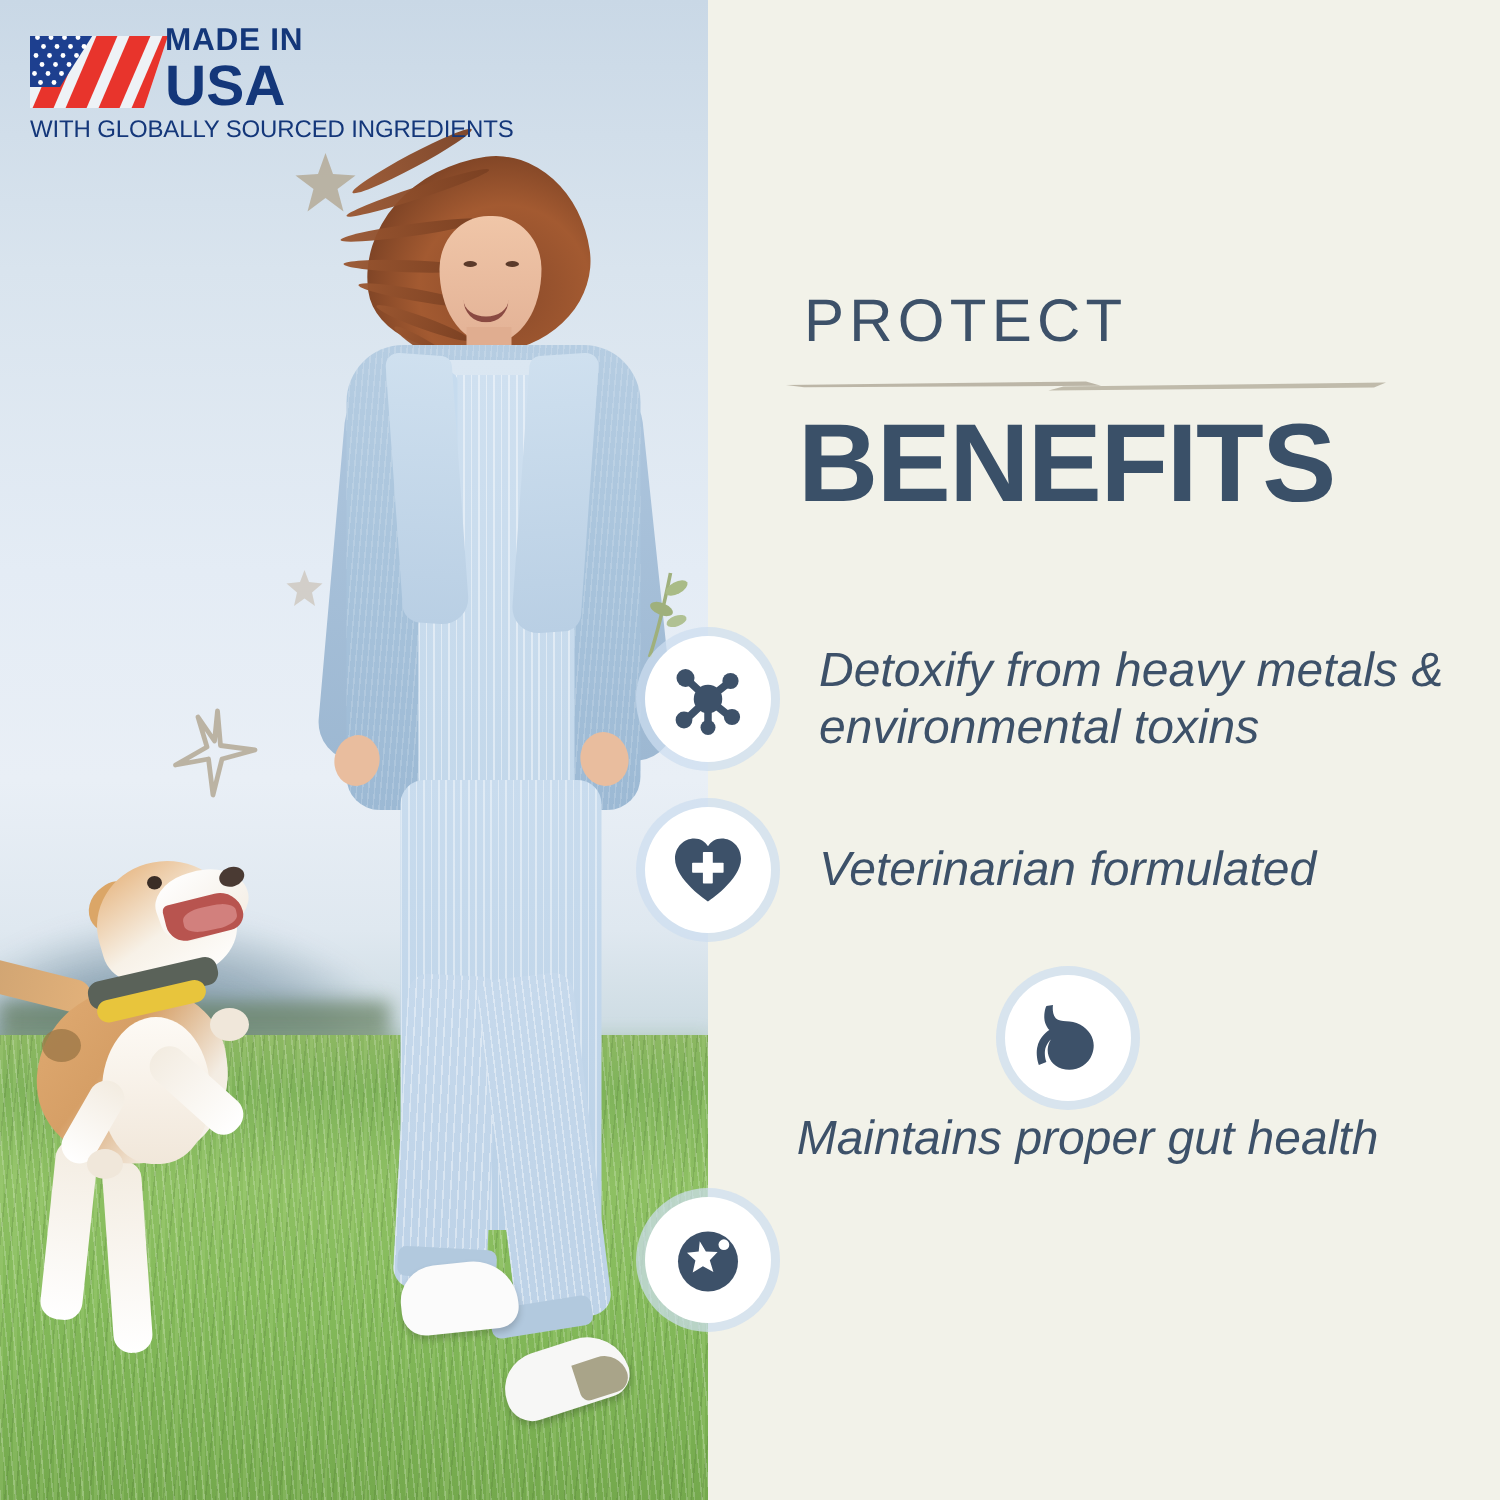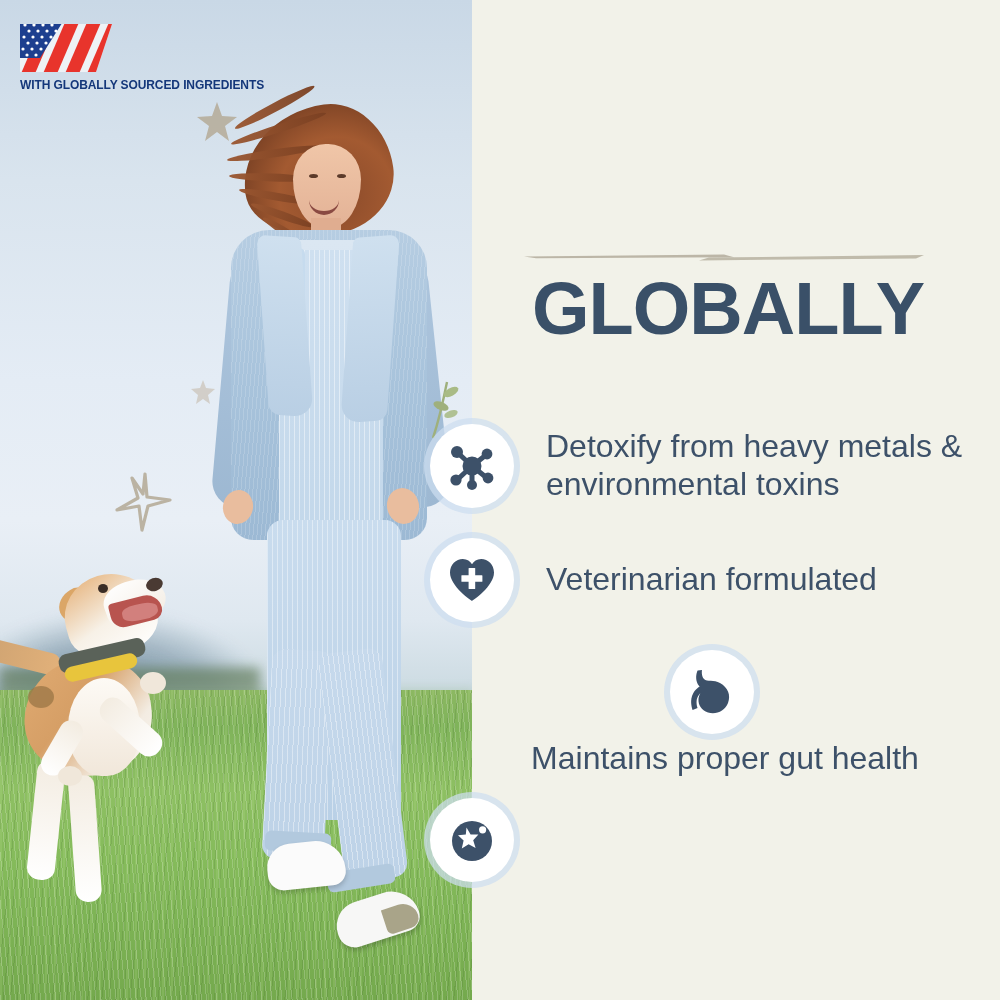--- a/index.html
+++ b/index.html
@@ -209,36 +209,36 @@
   .dog-paw{position:absolute;background:#f0e7da;border-radius:50%;}
   .dog-spot{position:absolute;left:48px;top:126px;width:26px;height:22px;background:#9a7546;border-radius:50%;opacity:.75;}
 
   
   .usa-badge{position:absolute;left:18px;top:16px;width:210px;height:74px;}
   .usa-text{position:absolute;left:92px;top:0px;color:#14377a;line-height:1;}
   .usa-made{font-size:21px;font-weight:bold;letter-spacing:.5px;}
   .usa-usa{font-size:38px;font-weight:bold;letter-spacing:0px;margin-top:2px;}
   .usa-sub{
     position:absolute;left:2px;top:62px;width:208px;color:#14377a;
-    font-size:12px;font-weight:bold;letter-spacing:-0.1px;white-space:nowrap;
+    font-size:16px;font-weight:normal;letter-spacing:-0.1px;white-space:nowrap;
   }
 
   
   .panel{position:absolute;left:472px;top:0;width:528px;height:1000px;background:#F2F2E9;}
   .eyebrow{
     position:absolute;left:64px;top:192px;
     font-size:40px;letter-spacing:3.5px;color:#3D5169;font-weight:400;
   }
   .rule{position:absolute;left:52px;top:248px;width:400px;height:18px;}
   .headline{
     position:absolute;left:60px;top:266px;
     font-size:74px;font-weight:bold;letter-spacing:-1px;color:#3A5068;
   }
 
-  .benefits{position:absolute;left:-48px;top:418px;width:576px;}
+  .benefits{position:absolute;left:-48px;top:418px;width:576px;font-style:italic;}
   .benefit{position:relative;display:flex;align-items:center;margin-bottom:14px;}
   .ring{
     position:relative;flex:0 0 auto;width:96px;height:96px;border-radius:50%;
     background:rgba(205,222,240,.72);display:flex;align-items:center;justify-content:center;
   }
   .ring .disc{
     width:84px;height:84px;border-radius:50%;background:#FFFFFF;
     display:flex;align-items:center;justify-content:center;
   }
   .b-text{
@@ -367,33 +367,38 @@
               <circle cx="19" cy="23" r="1.6"></circle>
               <circle cx="28" cy="23" r="1.6"></circle>
             <circle cx="5" cy="29" r="1.6"></circle>
               <circle cx="14" cy="29" r="1.6"></circle>
               <circle cx="23" cy="29" r="1.6"></circle>
             <circle cx="9" cy="35" r="1.6"></circle>
               <circle cx="18" cy="35" r="1.6"></circle>
           </g>
         </g>
       </svg>
+      <div class="usa-text">
+        <div class="usa-made">MADE IN</div>
+        <div class="usa-usa">USA</div>
+      </div>
       <div class="usa-sub">WITH GLOBALLY SOURCED INGREDIENTS</div>
     </div>
   </div>
 
   <div class="panel">
 
+    <div class="eyebrow">PROTECT</div>
 
     <svg class="rule" viewBox="0 0 400 18" preserveAspectRatio="none">
       <polygon points="0,8.6 200,6.4 210,9.2 12,10.2" fill="#B3AC9B" opacity=".85"></polygon>
       <polygon points="185,9.6 400,7.0 392,10.4 175,12.4" fill="#B3AC9B" opacity=".8"></polygon>
     </svg>
 
-    <div class="headline">GLOBALLY</div>
+    <div class="headline">BENEFITS</div>
 
     <div class="benefits">
 
       <div class="benefit b1">
         <div class="ring">
           <div class="disc">
             <svg width="52" height="52" viewBox="0 0 52 52">
               <g stroke="#3D5169" stroke-width="5" stroke-linecap="round">
                 <line x1="26" y1="26" x2="12" y2="13"></line>
                 <line x1="26" y1="26" x2="40" y2="15"></line>

